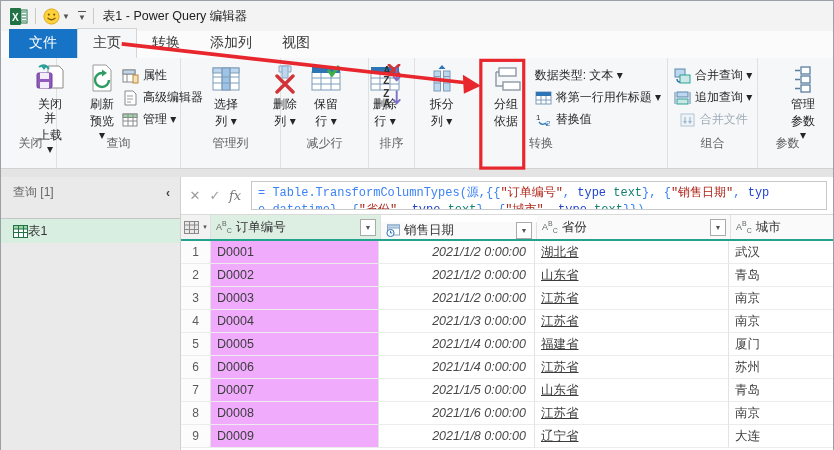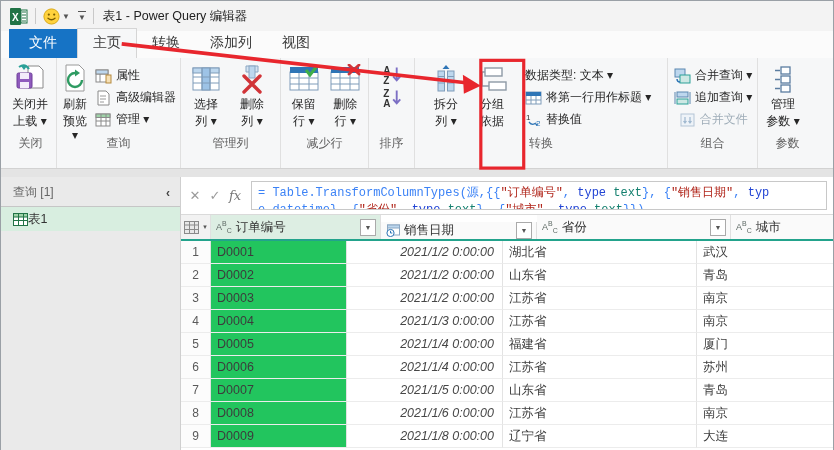--- a/index.html
+++ b/index.html
@@ -18,35 +18,35 @@
   
   .tabstrip { height:27px; display:flex; align-items:flex-end; padding-left:8px; background:#fbfbfb; }
   .tab { font-size:14px; color:#3a3a3a; padding:5px 15px 6px; cursor:default; }
   .tab.file { background:#1673c5; color:#fff; padding:5px 20px 6px; }
   .tab.active { background:#f6f7f8; border:1px solid #d5d5d5; border-bottom:none; }
 
   
   .ribbon { height:111px; background:#f6f7f8; border-bottom:1px solid #d2d2d2; display:flex; padding-left:4px; overflow:hidden; }
   .grp { position:relative; border-right:1px solid #e0e0e0; padding:3px 2px 16px; display:flex; align-items:flex-start; }
   .grp-label { position:absolute; bottom:16px; left:0; right:0; text-align:center; font-size:12px; color:#5f5f5f; }
-  .btn-lg { width:46px; display:flex; flex-direction:column; align-items:center; padding-top:3px; cursor:default; }
+  .btn-lg { width:46px; display:flex; flex-direction:column; align-items:center; padding-top:3px; cursor:default;margin-left:27px; }
   .btn-lg .lbl { font-size:12px; line-height:14px; text-align:center; color:#262626; margin-top:3px; }
   .small-col { display:flex; flex-direction:column; gap:1px; padding-top:4px; }
   .btn-sm { display:flex; align-items:center; gap:4px; height:21px; font-size:12px; color:#262626; padding:0 4px; white-space:nowrap; cursor:default; }
   .btn-sm.disabled { color:#9fadb8;justify-content:center; }
   .icon16 { width:17px; height:16px; flex:0 0 auto; }
   .icon30 { width:32px; height:30px; }
 
   
   .gapband { height:8px; background:#e4e4e4; }
 
   
   .main { display:flex; height:274px; }
   .sidebar { width:180px; background:#eaeaea; border-right:1px solid #cfcfcf; }
-  .sb-head { display:flex; align-items:center; padding:7px 10px 5px 12px; border-bottom:1px solid #c6c6c6; }
+  .sb-head { display:flex; align-items:center; padding:7px 10px 17px 12px; border-bottom:1px solid #c6c6c6; }
   .sb-title { font-size:12px; color:#666; }
   .sb-chev { margin-left:auto; font-size:12px; color:#444; font-weight:bold; }
   .sb-item { display:flex; align-items:center; height:24px; background:#d8eee0; padding-left:12px; font-size:12.5px; color:#333; }
 
   .content { flex:1; display:flex; flex-direction:column; background:#fff; }
 
   
   .fbar { height:38px; background:#fff; border-bottom:1px solid #dadada; display:flex; align-items:center; padding:0 4px; }
   .fbtn { width:20px; text-align:center; font-size:13px; color:#9b9b9b; cursor:default; }
   .fx { font-family:"DejaVu Serif", serif; font-style:italic; color:#777; font-size:13px; }
@@ -63,23 +63,23 @@
   .corner { width:30px; justify-content:center; padding-left:0; background:#f2f2f2; }
   .w0 { width:170px; } .w1 { width:156px;margin-top:7px; } .w2 { width:194px; } .w3 { flex:1; border-right:none; }
   .abc { font-size:9px; color:#5f6b66; line-height:9px; white-space:nowrap; }
   .abc sup, .abc sub { font-size:7px; }
   .filterbtn { margin-left:auto; margin-right:4px; width:16px; height:17px; border:1px solid #aaa;
     background:#fff; display:flex; align-items:center; justify-content:center; font-size:7px; color:#555; cursor:default; }
   .tr { display:flex; height:23px; }
   .td { font-size:12.5px; color:#3c3c3c; border-right:1px solid #e3e3e3; border-bottom:1px solid #ececec;
     display:flex; align-items:center; padding-left:6px; overflow:hidden; white-space:nowrap; }
   .td.rn { width:30px; justify-content:center; padding-left:0; color:#5a5a5a; background:#fcfcfc; font-size:12px; }
-  .td.c0 { width:136px; background:#22c55e; }
+  .td.c0 { width:168px; background:#f0abfc; }
   .td.c1 { width:156px; justify-content:flex-end; padding-right:8px; font-style:italic; color:#474747; }
-  .td.c2 { width:194px; } .td.c3 { flex:1; border-right:none; }
+  .td.c2 { width:194px;text-decoration:underline; } .td.c3 { flex:1; border-right:none; }
 
   
   .overlay { position:absolute; inset:0; pointer-events:none; }
 </style>
 </head>
 <body>
 
 <div class="app">
 
   <div class="titlebar">

